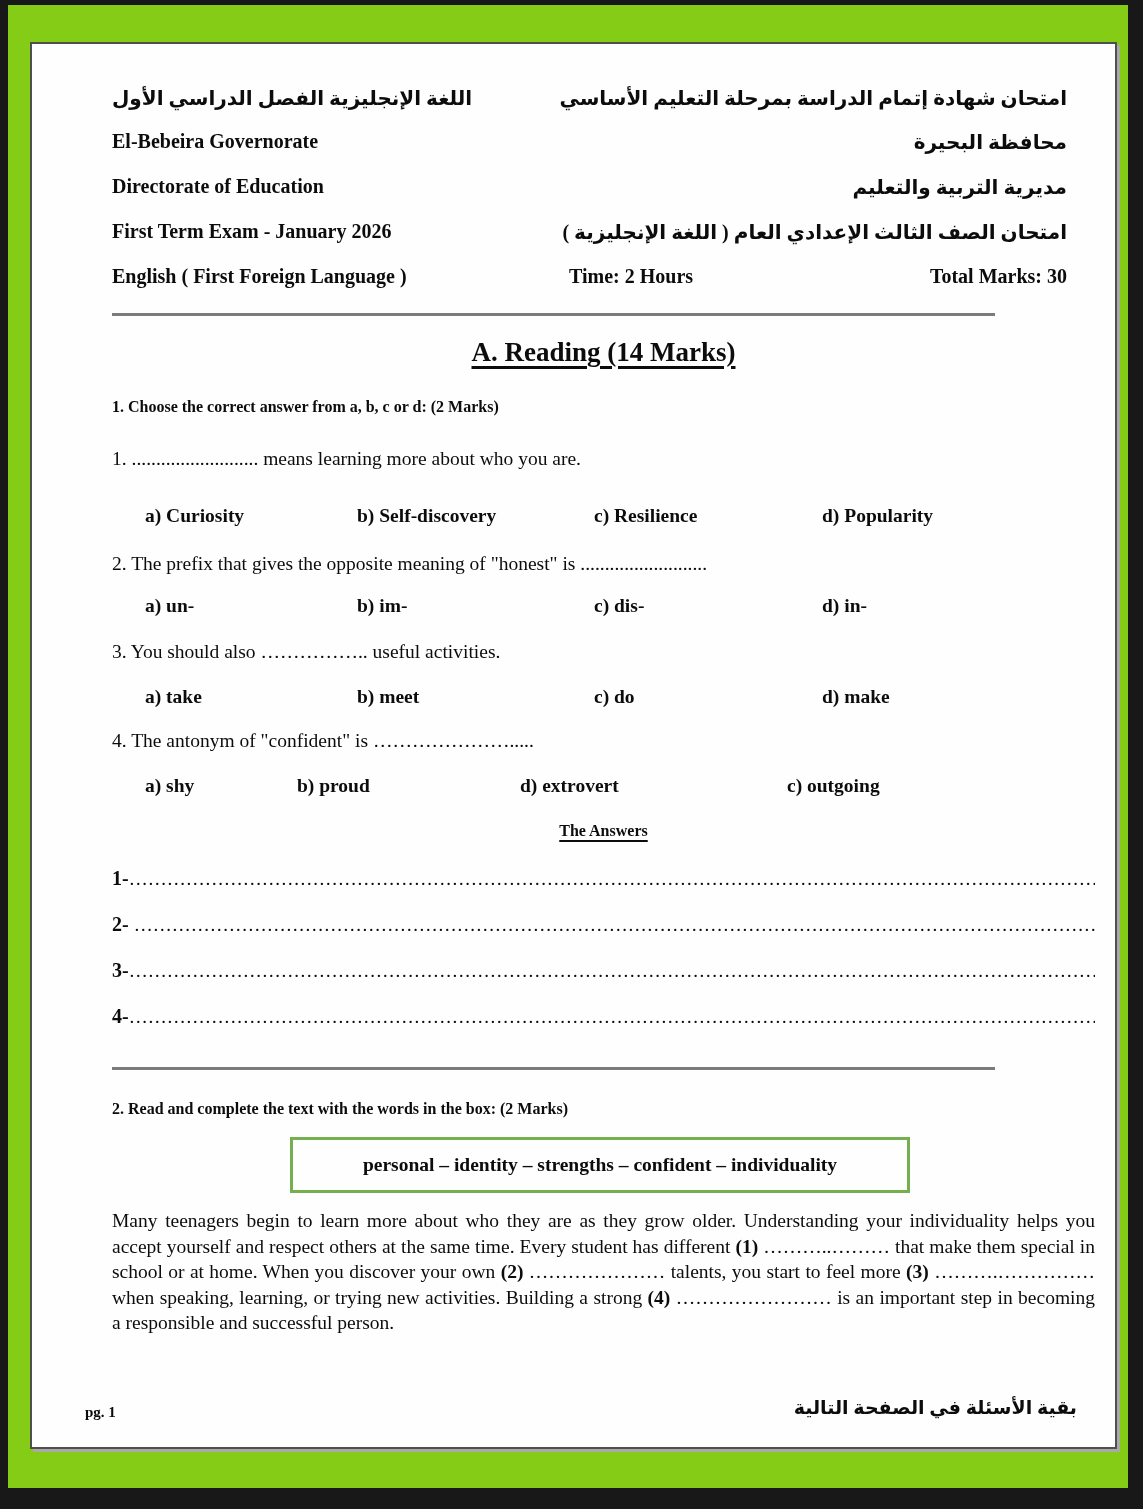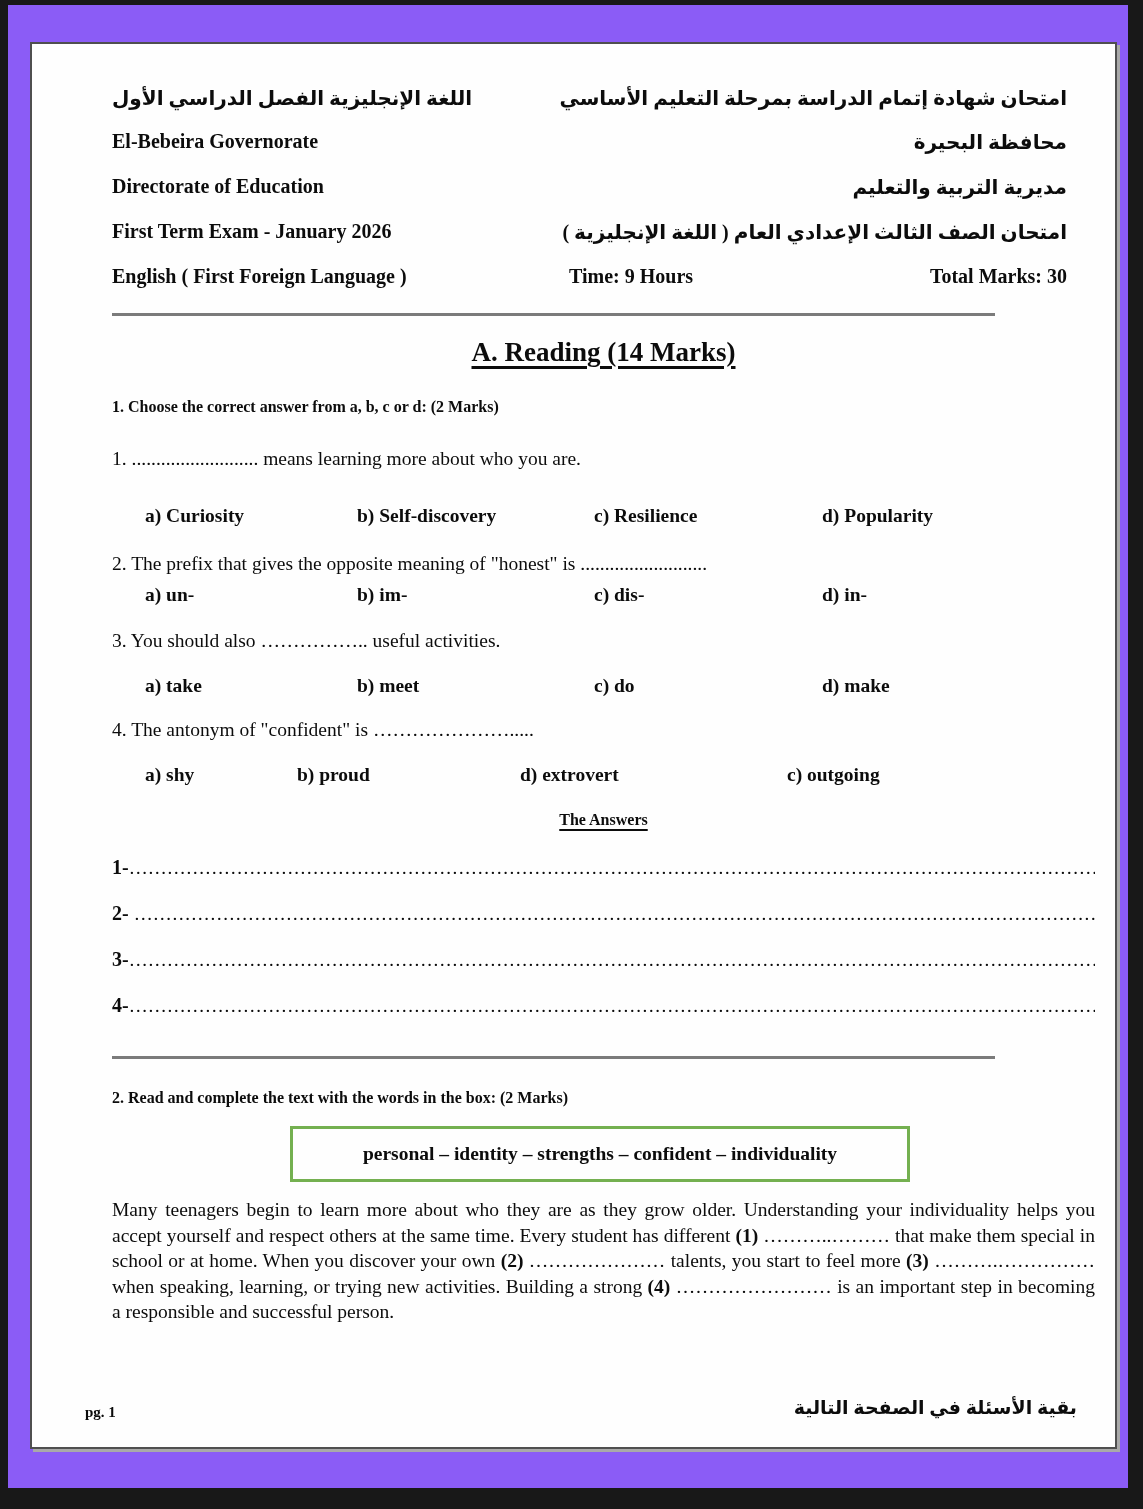--- a/index.html
+++ b/index.html
@@ -1,17 +1,17 @@
 <!DOCTYPE html>
 <html><head>
 <meta charset="utf-8">
 <style>
   html,body{margin:0;padding:0;width:1143px;height:1509px;background:#181818;overflow:hidden;}
   body{font-family:"Liberation Serif","DejaVu Sans",serif;color:#0c0c0c;position:relative;}
-  .workspace{position:absolute;left:8px;top:5px;right:15px;bottom:21px;background:#8b5cf6;}
+  .workspace{position:absolute;left:8px;top:5px;right:15px;bottom:21px;background:#84cc16;}
   .page{position:absolute;left:22px;top:37px;width:1083px;height:1403px;background:#fefefe;
         border:2px solid #4f4f4f;box-shadow:3px 3px 0 #a9a9a9;}
   .content{position:relative;margin-left:80px;width:983px;padding-top:33px;}
 
   
   .hdr-row{display:flex;justify-content:space-between;align-items:center;height:45px;
            padding-right:28px;font-weight:bold;font-size:20px;}
   .hdr-row.first{height:42px;}
   .hdr-row5{position:relative;}
   .hdr-mid{position:absolute;left:457px;top:0;line-height:45px;}
@@ -25,21 +25,21 @@
           text-decoration-thickness:2px;text-underline-offset:4px;
           width:fit-content;}
   .subhdr.s2{margin-top:24px;}
 
   .question{font-size:19.5px;line-height:26px;}
   .q1{margin-top:24px;} .q2{margin-top:22px;} .q3{margin-top:20px;} .q4{margin-top:18px;}
 
   .opts{display:grid;padding-left:33px;font-weight:bold;font-size:19.5px;line-height:26px;}
   .opts.r123{grid-template-columns:212px 237px 228px 1fr;}
   .opts.r4{grid-template-columns:152px 223px 267px 1fr;}
-  .o1{margin-top:31px;} .o2{margin-top:5px;} .o3{margin-top:19px;} .o4{margin-top:19px;}
+  .o1{margin-top:31px;} .o2{margin-top:16px;} .o3{margin-top:19px;} .o4{margin-top:19px;}
 
   .answers-title{margin-top:16px;text-align:center;font-weight:bold;font-size:16px;line-height:32px;
                  text-decoration:underline;text-decoration-thickness:2px;text-underline-offset:4px;}
   .ans-block{margin-top:8px;}
   .ans-line{height:46px;line-height:46px;white-space:nowrap;overflow:hidden;font-size:19px;}
   .ans-lbl{font-weight:bold;font-size:20px;}
 
   .word-box{margin-top:13px;margin-left:178px;width:614px;height:50px;border:3px solid #74b050;
             display:flex;align-items:center;justify-content:center;font-weight:bold;font-size:19.5px;}
 
@@ -70,21 +70,21 @@
         <div class="hdr-row">
           <span>Directorate of Education</span>
           <span class="ar">مديرية التربية والتعليم</span>
         </div>
         <div class="hdr-row">
           <span>First Term Exam - January 2026</span>
           <span class="ar">امتحان الصف الثالث الإعدادي العام ( اللغة الإنجليزية )</span>
         </div>
         <div class="hdr-row hdr-row5">
           <span>English ( First Foreign Language )</span>
-          <span class="hdr-mid">Time: 9 Hours</span>
+          <span class="hdr-mid">Time: 2 Hours</span>
           <span>Total Marks: 30</span>
         </div>
       </div>
 
       <div class="rule"></div>
 
       <div class="title-a">A. Reading (14 Marks)</div>
 
       <div class="subhdr">1. Choose the correct answer from a, b, c or d: (2 Marks)</div>
 

